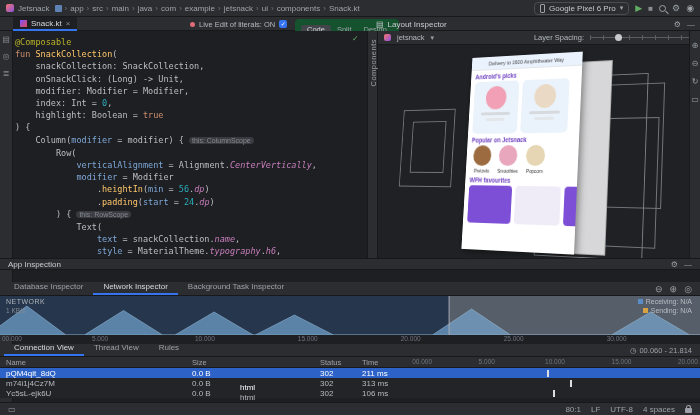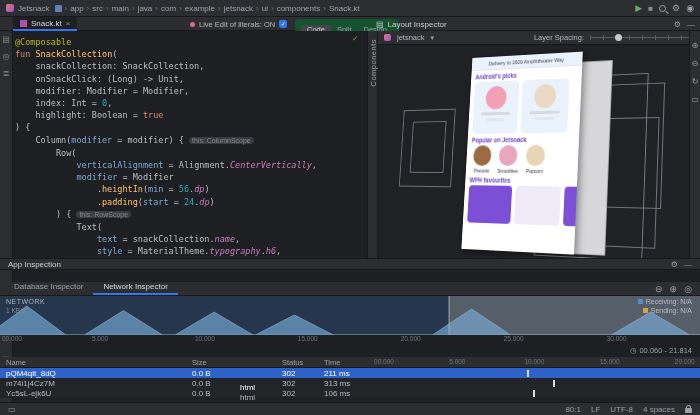--- a/index.html
+++ b/index.html
@@ -124,21 +124,21 @@
   
   .conn-tabs{left:0;top:344px;width:700px;height:13px;background:#2b2d30;border-bottom:1px solid #17181a;
              display:flex;align-items:flex-end;padding:0 4px;}
   .conn-range{position:absolute;right:8px;top:346px;color:#9da0a8;font-size:7.5px;display:flex;gap:3px;align-items:center;}
   .conn-head{left:0;top:357px;width:700px;height:11px;background:#2b2d30;border-bottom:1px solid #17181a;
              display:flex;font-size:7.5px;color:#9da0a8;align-items:center;}
   .cc{padding:0 6px;white-space:nowrap;overflow:hidden;}
   .c-name{width:170px;}
   .c-size{width:48px;margin-left:16px;}
   .c-type{width:42px;margin-top:28px;}
-  .c-status{width:42px;}
+  .c-status{width:42px;margin-left:38px;}
   .c-time{width:55px;}
   .c-tl{flex:1;position:relative;height:100%;}
   .c-tl span{position:absolute;top:1px;font-size:6.5px;color:#6f7680;}
   .conn-rows{left:0;top:368px;width:700px;height:30px;background:#232427;font-size:8px;color:#b6bac0;}
   .crow{display:flex;height:10px;align-items:center;}
   .crow.sel{background:#2d63c8;color:#fff;}
   .crow .c-tl i{position:absolute;top:1.5px;width:2px;height:7px;background:#dcdee2;}
 
   
   .statusbar{left:0;top:402px;width:700px;height:13px;background:#2b2d30;border-top:1px solid #17181a;
@@ -172,20 +172,25 @@
         <span class="bc-sep">›</span>
         <span class="bc-item">jetsnack</span>
         <span class="bc-sep">›</span>
         <span class="bc-item">ui</span>
         <span class="bc-sep">›</span>
         <span class="bc-item">components</span>
         <span class="bc-sep">›</span>
         <span class="bc-item">Snack.kt</span>
       </div>
     <div class="tb-right">
+      <div class="dev-pill">
+        <span class="phone-ico"></span>
+        <span>Google Pixel 6 Pro</span>
+        <span class="chev">▾</span>
+      </div>
       <span class="tico play">▶</span>
       <span class="tico stop">■</span>
       <span class="i-search"></span>
       <span class="tico">⚙</span>
       <span class="tico">◉</span>
     </div>
   </div>
 
   <div class="abs row2">
     <div class="etab">
@@ -299,20 +304,21 @@
 
   <div class="abs ai-head">
     <span>App Inspection</span>
     <span class="sp"></span>
     <span style="color:#9aa0a6">⚙</span>
     <span style="color:#9aa0a6">—</span>
   </div>
   <div class="abs ai-tabs" id="insp-tabs">
       <span class="ptab">Database Inspector</span>
       <span class="ptab on">Network Inspector</span>
+      <span class="ptab">Background Task Inspector</span>
     </div>
   <div class="abs ai-zoom">
     <span>⊖</span>
     <span>⊕</span>
     <span>◎</span>
   </div>
 
   <div class="abs chart-wrap">
     <div id="net-chart"><svg width="700" height="39">
           <rect x="0" y="0" width="449.1" height="39" fill="#26374d"></rect>
@@ -337,20 +343,25 @@
   <div class="net-axis" id="net-axis">
       <span style="left: 2px;">00.000</span>
       <span style="left: 91.9412px;">5.000</span>
       <span style="left: 194.882px;">10.000</span>
       <span style="left: 297.824px;">15.000</span>
       <span style="left: 400.765px;">20.000</span>
       <span style="left: 503.706px;">25.000</span>
       <span style="left: 606.647px;">30.000</span>
     </div>
 
+  <div class="abs conn-tabs" id="conn-tabs">
+      <span class="ptab on">Connection View</span>
+      <span class="ptab">Thread View</span>
+      <span class="ptab">Rules</span>
+    </div>
   <div class="abs conn-range">
     <span>◷</span>
     <span>00.060 - 21.814</span>
   </div>
   <div class="abs conn-head">
     <div class="cc c-name">Name</div>
     <div class="cc c-size">Size</div>
     <div class="cc c-type">Type</div>
     <div class="cc c-status">Status</div>
     <div class="cc c-time">Time</div>

